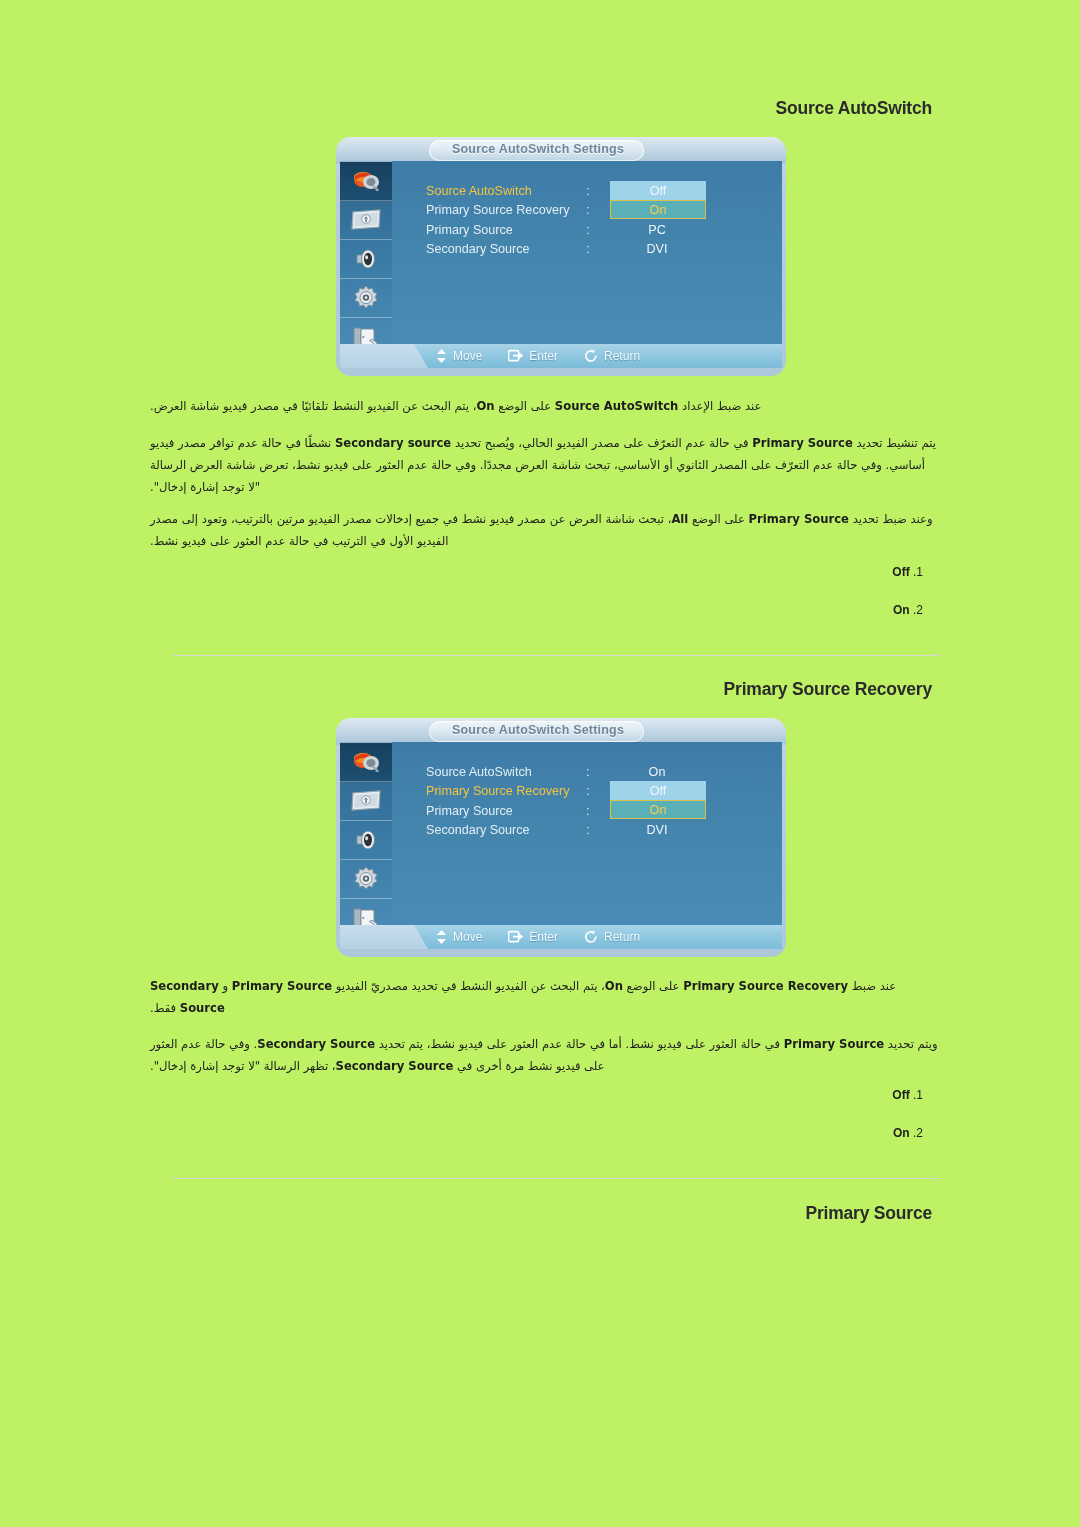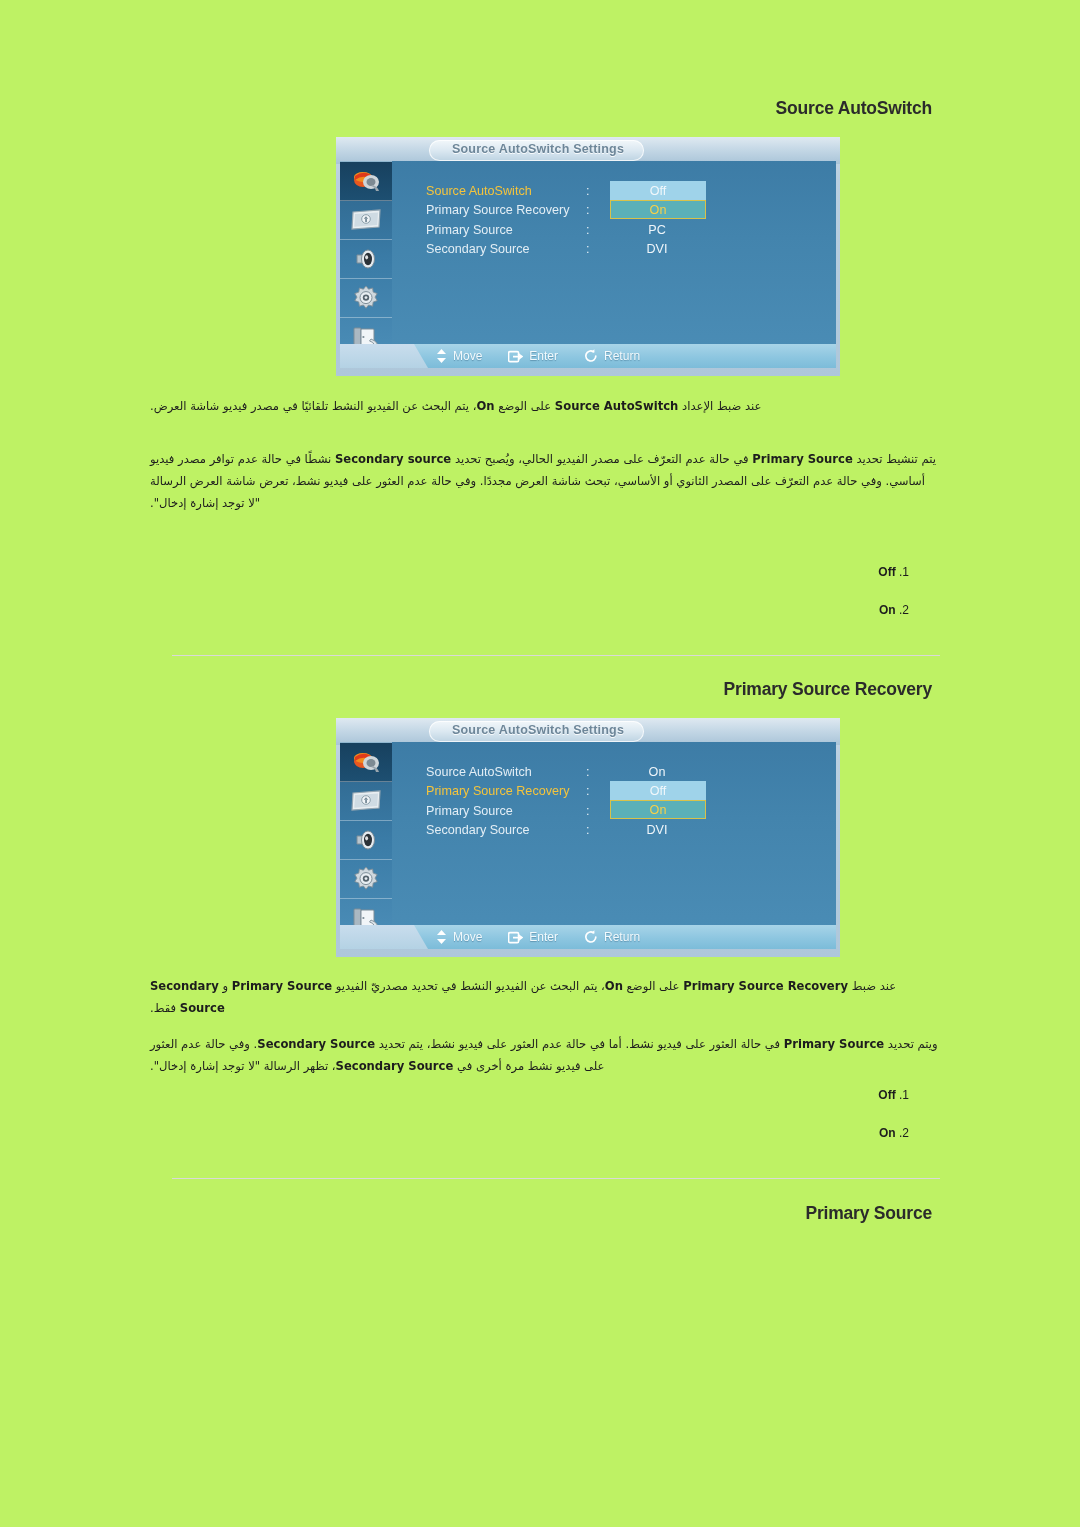--- a/index.html
+++ b/index.html
@@ -55,21 +55,21 @@
     font-family: "DejaVu Sans", "Liberation Sans", sans-serif;
     font-size: 11.6px;
     line-height: 22px;
     color: #1d1d1d;
   }
   .para b { font-weight: bold; }
 
   
   .opt-list {
     position: absolute;
-    right: 155px;
+    right: 141px;
     width: 300px;
     direction: rtl;
     text-align: right;
   }
   .opt-row {
     height: 38px;
     font-size: 12px;
     color: #1d1d1d;
     direction: rtl;
   }
@@ -88,25 +88,26 @@
     font-weight: bold;
     font-family: "Liberation Sans", sans-serif;
     font-size: 12px;
     min-width: 26px;
     text-align: right;
   }
 
   
   .osd {
     position: absolute;
-    width: 504px;
+    width: 450px;
     height: 239px;
     background: linear-gradient(180deg, #c9d9e6 0%, #b9cfe0 18%, #aec7da 100%);
     box-sizing: border-box;
     overflow: hidden;
+    border-radius: 15px;
   }
   .osd-topbar {
     position: absolute;
     left: 0; top: 0;
     width: 100%;
     height: 27px;
     background: linear-gradient(180deg,#dfe9f1 0%, #c5d8e6 45%, #a9c4d8 100%);
   }
   .osd-title-pill {
     position: absolute;
@@ -230,21 +231,21 @@
     left: 96px;
     top: 0;
     height: 100%;
     display: flex;
     align-items: center;
     gap: 26px;
     direction: ltr;
   }
   .foot-item {
     display: flex;
-    align-items: flex-end;
+    align-items: flex-start;
     gap: 6px;
     font-family: "Liberation Sans", sans-serif;
     font-size: 12px;
     color: #f2fafd;
     text-shadow: 0 1px 1px rgba(60,110,140,0.55);
   }
   .foot-item svg { display:block; }
 </style>
 </head>
 <body>
@@ -372,21 +373,22 @@
               <path d="M10.4 0.3 L10.4 3.4 L7.2 3.1 Z" fill="#ffffff"></path>
             </svg>
           </span>
           <span>Return</span>
         </div>
       </div>
     </div>
   </div>
 
   <div class="para" style="top:395px;">عند ضبط الإعداد <b>Source AutoSwitch</b> على الوضع <b>On</b>، يتم البحث عن الفيديو النشط تلقائيًا في مصدر فيديو شاشة العرض.</div>
-  <div class="para" style="top:448px;">يتم تنشيط تحديد <b>Primary Source</b> في حالة عدم التعرّف على مصدر الفيديو الحالي، ويُصبح تحديد <b>Secondary source</b> نشطًا في حالة عدم توافر مصدر فيديو أساسي. وفي حالة عدم التعرّف على المصدر الثانوي أو الأساسي، تبحث شاشة العرض مجددًا. وفي حالة عدم العثور على فيديو نشط، تعرض شاشة العرض الرسالة "لا توجد إشارة إدخال".</div>
+  <div class="para" style="top:432px;">يتم تنشيط تحديد <b>Primary Source</b> في حالة عدم التعرّف على مصدر الفيديو الحالي، ويُصبح تحديد <b>Secondary source</b> نشطًا في حالة عدم توافر مصدر فيديو أساسي. وفي حالة عدم التعرّف على المصدر الثانوي أو الأساسي، تبحث شاشة العرض مجددًا. وفي حالة عدم العثور على فيديو نشط، تعرض شاشة العرض الرسالة "لا توجد إشارة إدخال".</div>
+  <div class="para" style="top:508px;">وعند ضبط تحديد <b>Primary Source</b> على الوضع <b>All</b>، تبحث شاشة العرض عن مصدر فيديو نشط في جميع إدخالات مصدر الفيديو مرتين بالترتيب، وتعود إلى مصدر الفيديو الأول في الترتيب في حالة عدم العثور على فيديو نشط.</div>
 
   <div class="opt-list" style="top:565px;">
     <div class="opt-row">
       <span class="num">.1</span>
       <span class="lbl">Off</span>
     </div>
     <div class="opt-row">
       <span class="num">.2</span>
       <span class="lbl">On</span>
     </div>

